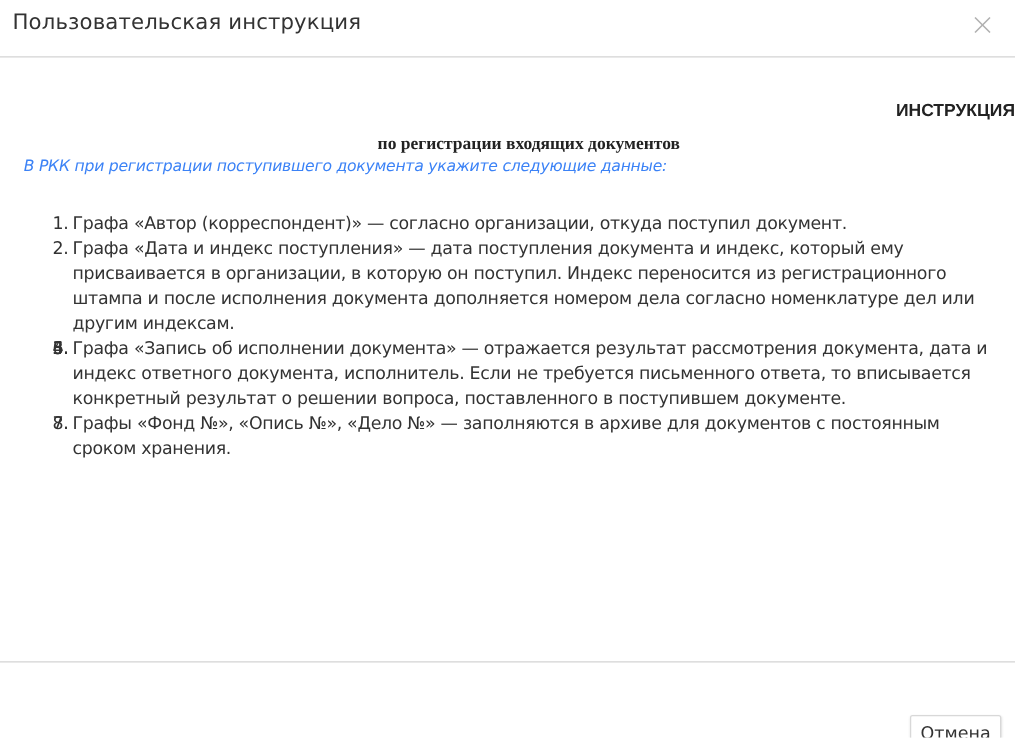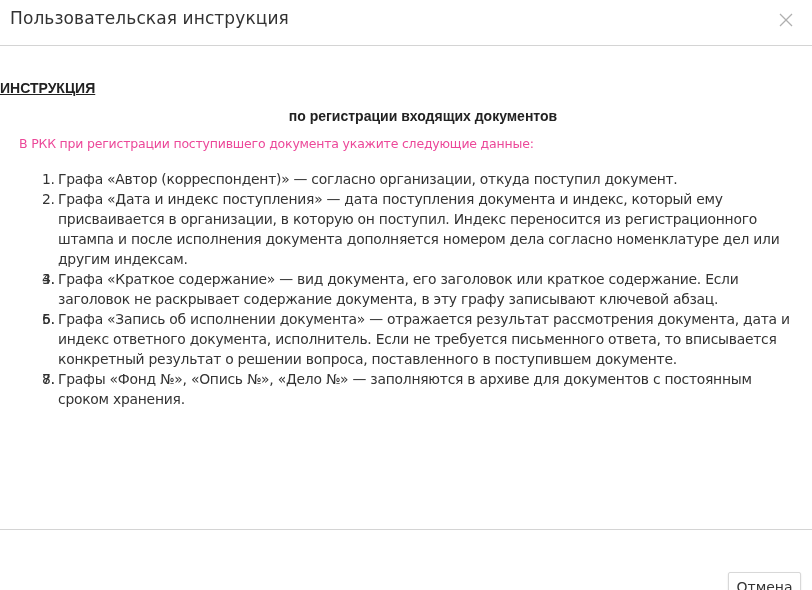--- a/index.html
+++ b/index.html
@@ -45,45 +45,45 @@
   .body {
     position: absolute;
     left: 0; top: 47px;
     width: 812px;
     height: 483px;
   }
   .doc-title {
     position: absolute;
     left: 0; right: 0;
     top: 33px;
-    text-align: left;
+    text-align: right;
     font-family: "Liberation Sans", sans-serif;
     font-weight: bold;
     font-size: 14px;
     color: #222222;
-    text-decoration: underline;
   }
   .doc-subtitle {
     position: absolute;
     left: 0; right: 0;
     top: 61px;
     text-align: center;
-    font-family: Liberation Sans, sans-serif;
+    font-family: Liberation Serif, serif;
     font-weight: bold;
     font-size: 14px;
     color: #222222;
     padding-left: 34px;
   }
   .intro {
     position: absolute;
     left: 19px;
-    top: 89px;
+    top: 78px;
     font-size: 12.5px;
-    color: #ec4899;
+    color: #3b82f6;
     letter-spacing: -0.2px;
+    font-style: italic;
   }
   .list {
     position: absolute;
     left: 38px;
     top: 122px;
     width: 768px;
     margin: 0;
     padding: 0;
     list-style: none;
     font-size: 13.9px;
@@ -144,21 +144,21 @@
 
   <div class="body">
     <div class="doc-title">ИНСТРУКЦИЯ</div>
     <div class="doc-subtitle">по регистрации входящих документов</div>
     <div class="intro">В РКК при регистрации поступившего документа укажите следующие данные:</div>
 
     <ol class="list">
       <li><span class="num">1.</span><span>Графа «Автор (корреспондент)» — согласно организации, откуда поступил документ.</span></li>
       <li><span class="num">2.</span><span>Графа «Дата и индекс поступления» — дата поступления документа и индекс, который ему присваивается в организации, в которую он поступил. Индекс переносится из регистрационного штампа и после исполнения документа дополняется номером дела согласно номенклатуре дел или другим индексам.</span></li>
       <li><span class="num">3.</span></li>
-      <li><span class="num">4.</span><span>Графа «Краткое содержание» — вид документа, его заголовок или краткое содержание. Если заголовок не раскрывает содержание документа, в эту графу записывают ключевой абзац.</span></li>
+      <li><span class="num">4.</span></li>
       <li><span class="num">5.</span></li>
       <li><span class="num">6.</span><span>Графа «Запись об исполнении документа» — отражается результат рассмотрения документа, дата и индекс ответного документа, исполнитель. Если не требуется письменного ответа, то вписывается конкретный результат о решении вопроса, поставленного в поступившем документе.</span></li>
       <li><span class="num">7.</span></li>
       <li><span class="num">8.</span><span>Графы «Фонд №», «Опись №», «Дело №» — заполняются в архиве для документов с постоянным сроком хранения.</span></li>
     </ol>
   </div>
 
   <div class="footer-sep"></div>
   <button class="cancel-btn">Отмена</button>
 </div>

